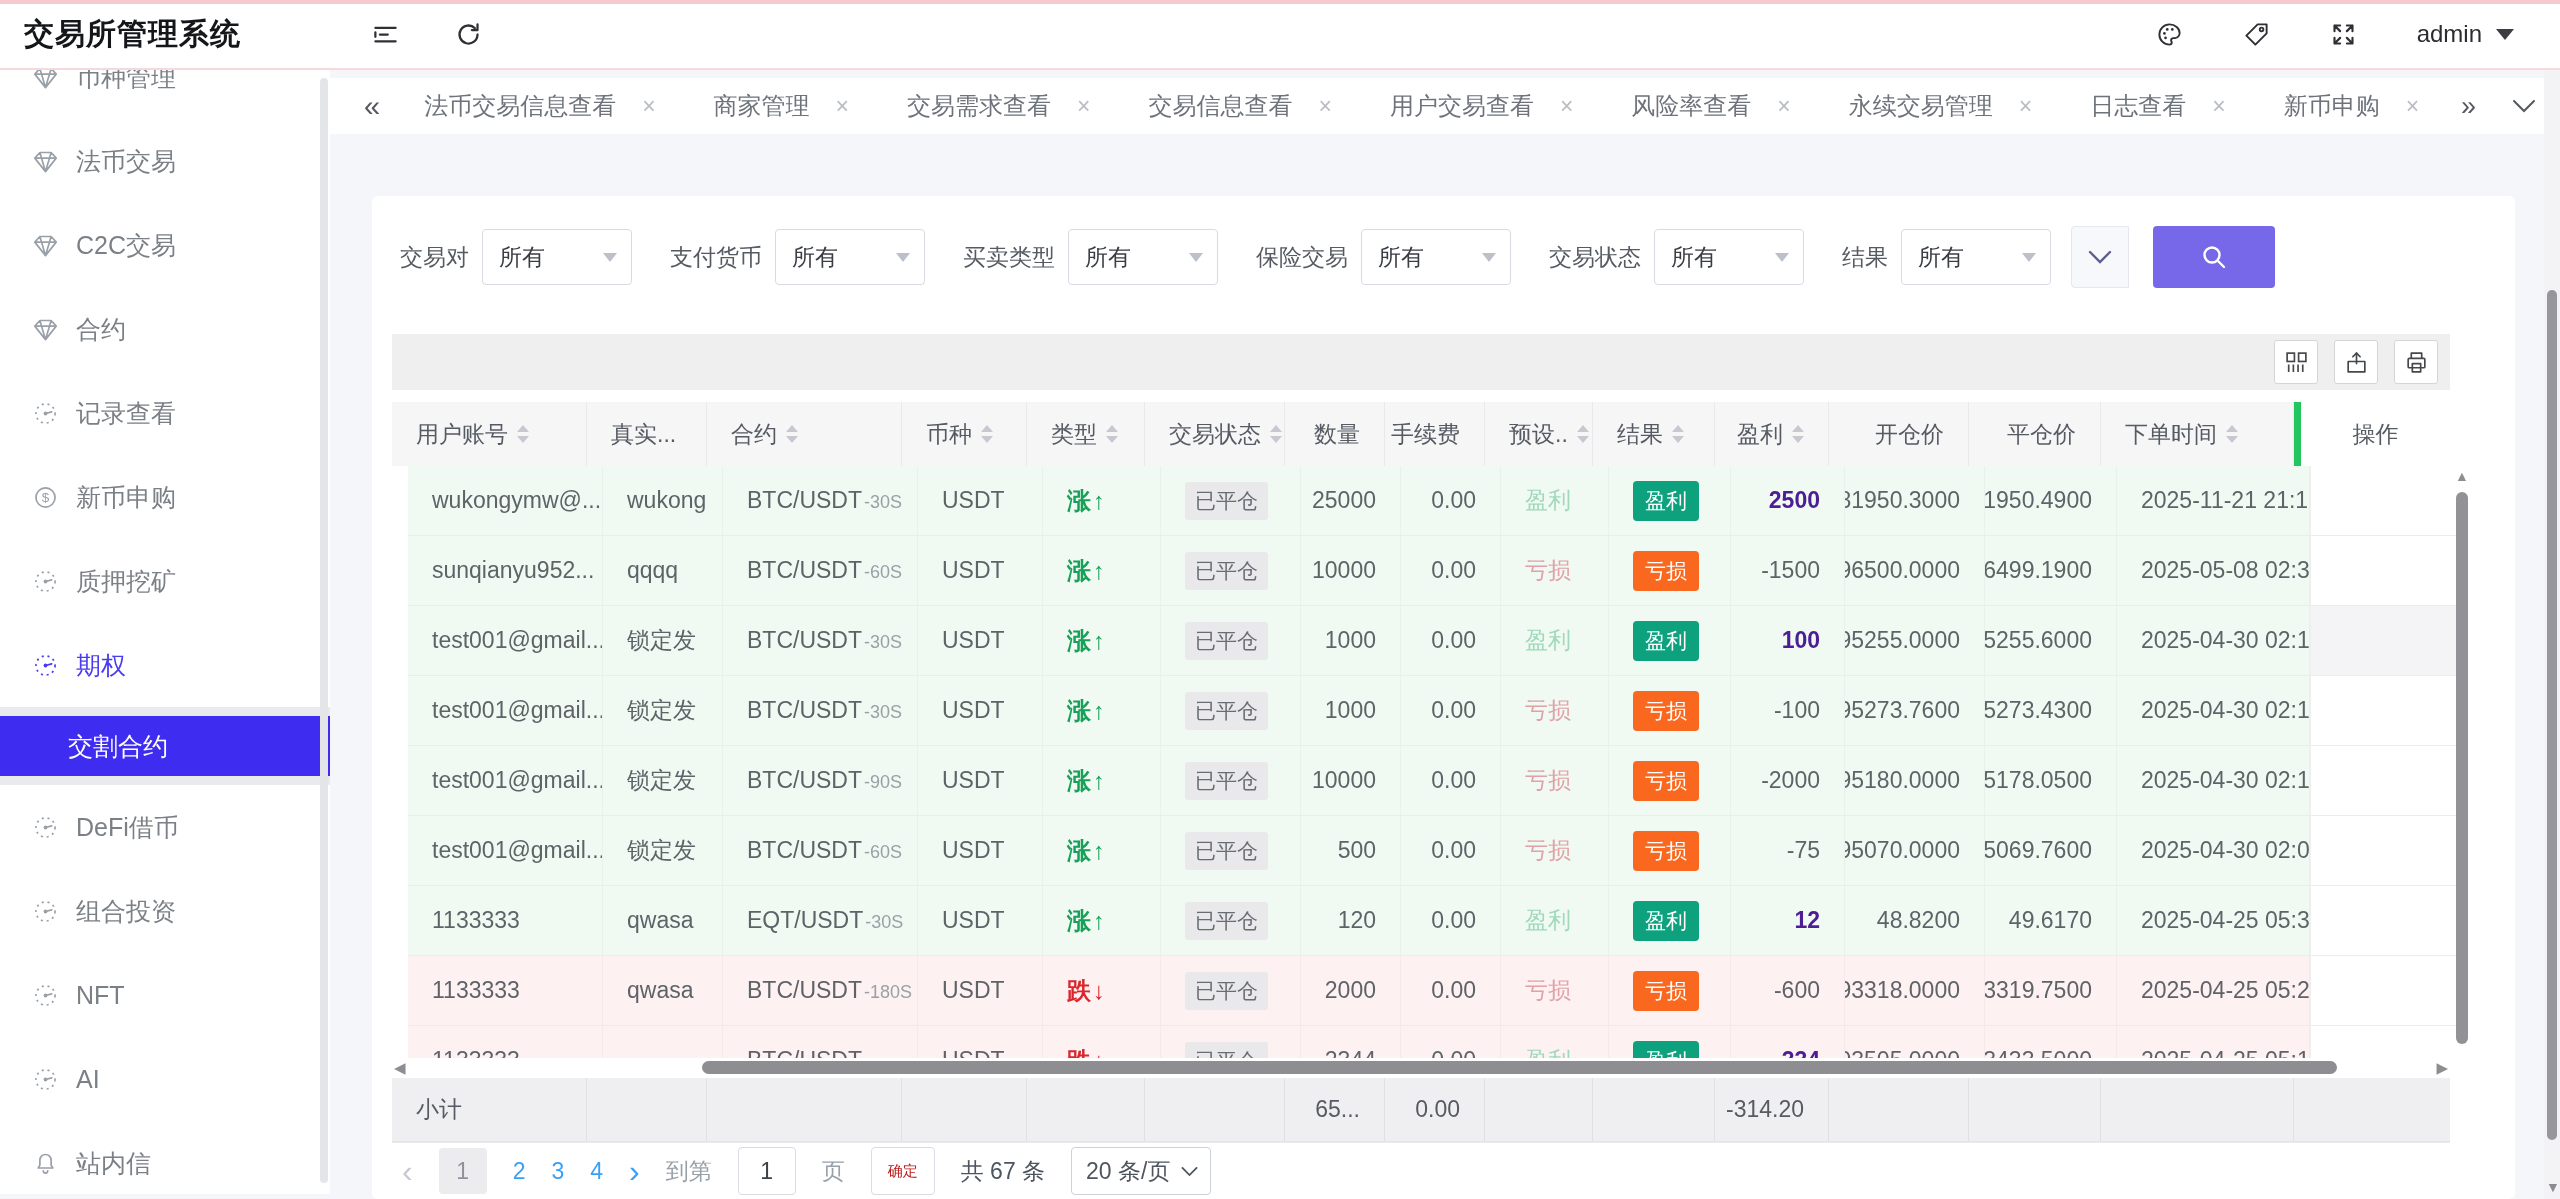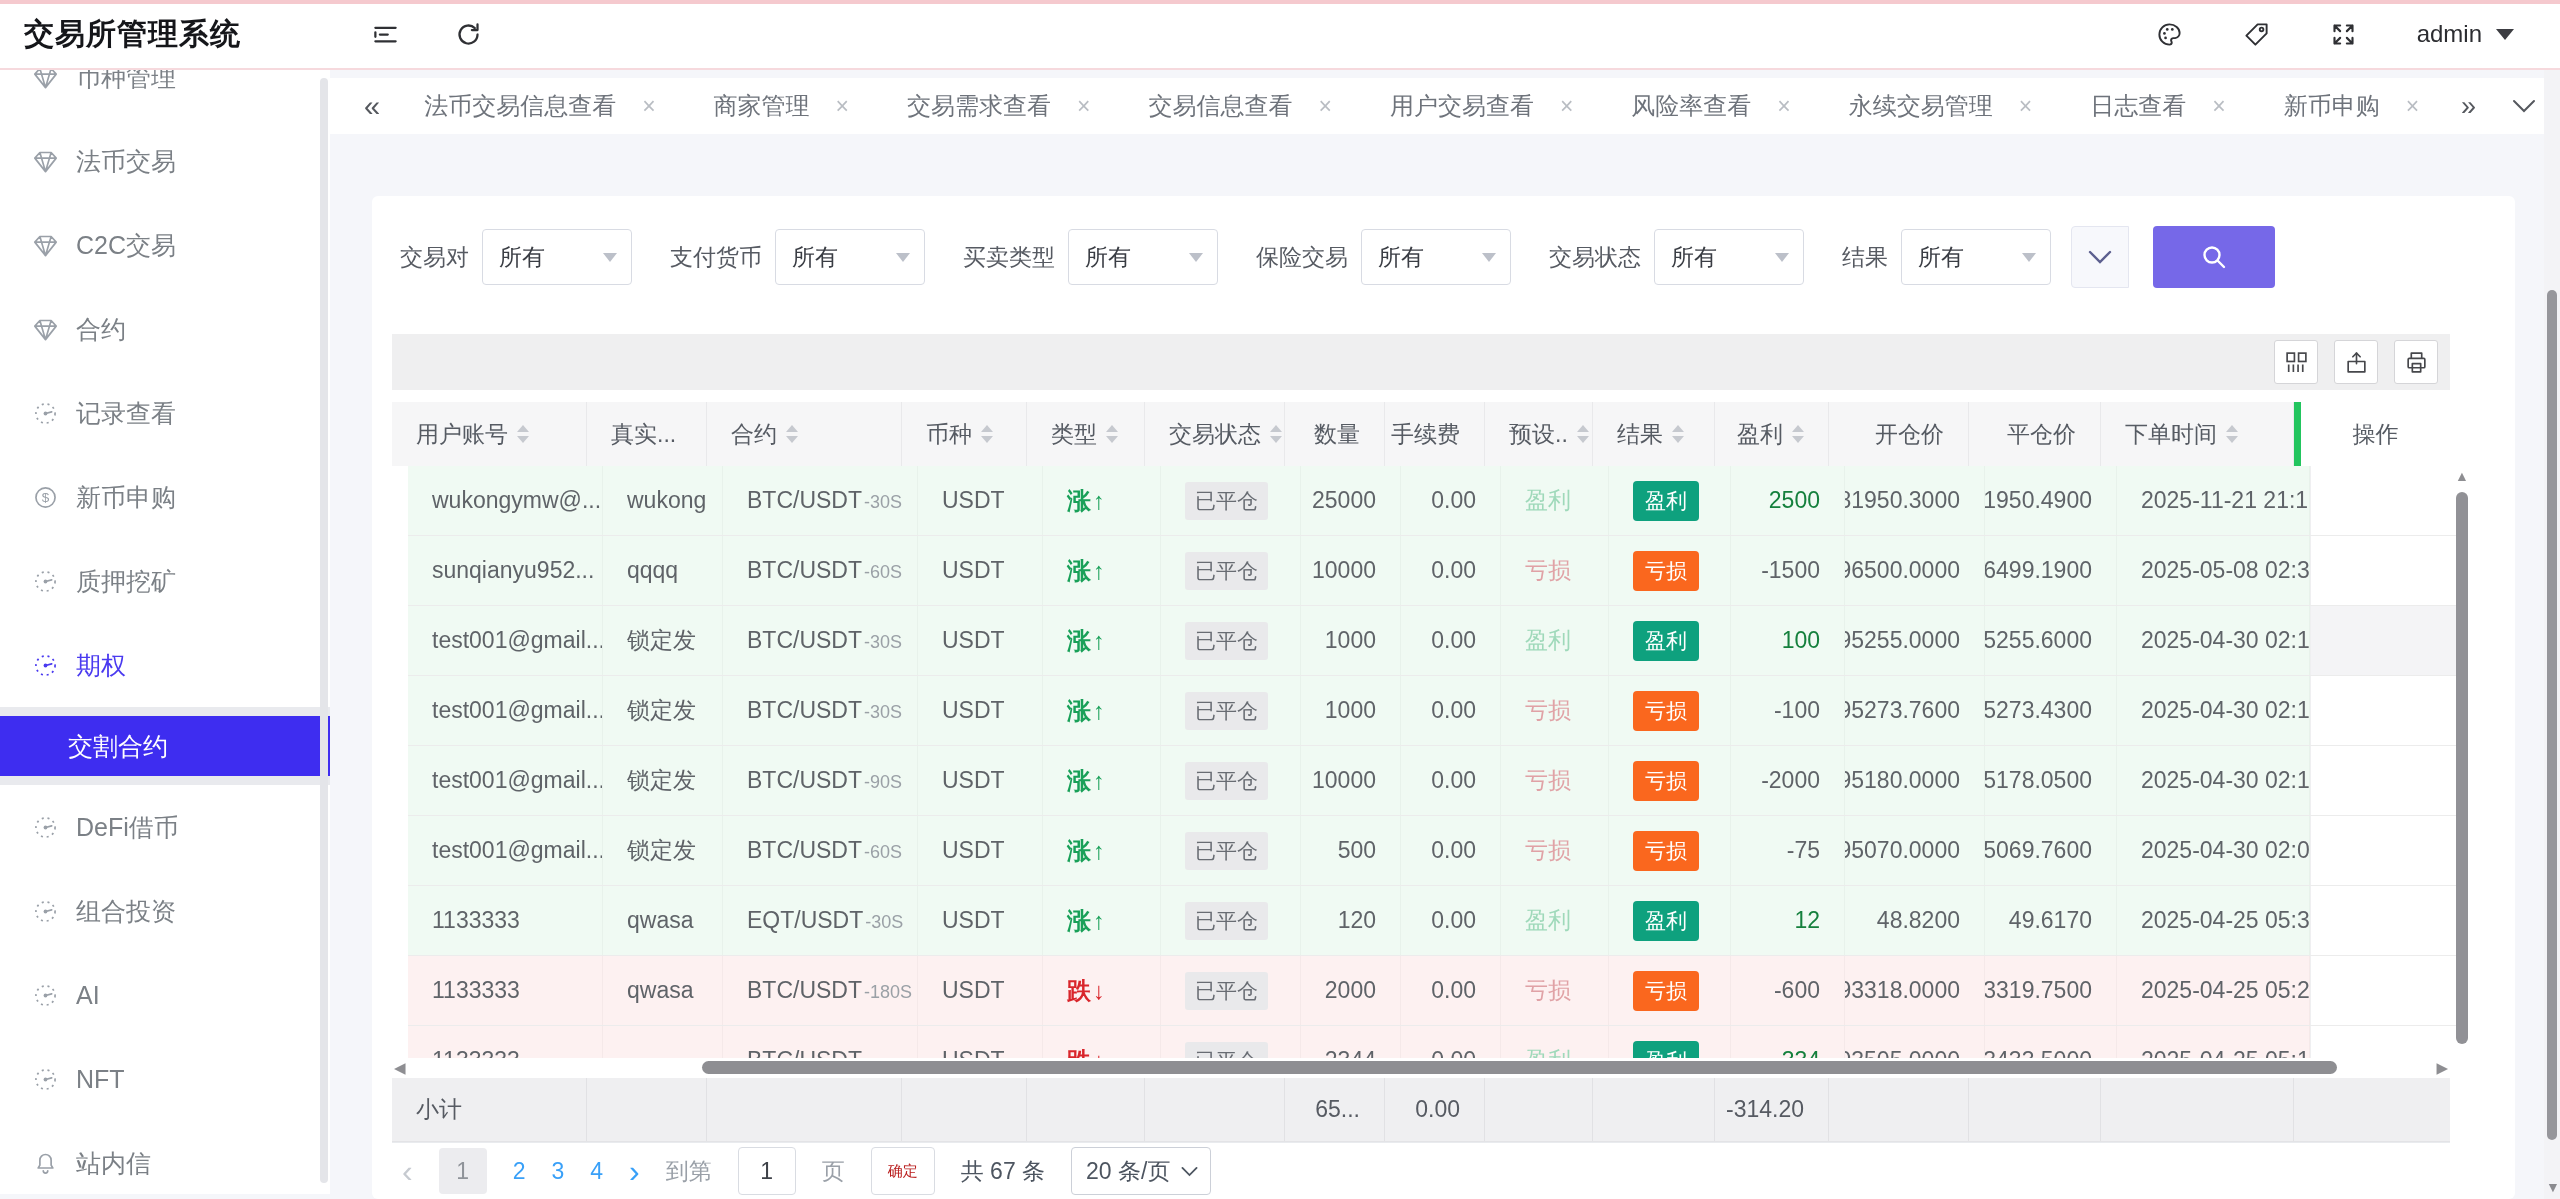--- a/index.html
+++ b/index.html
@@ -97,21 +97,21 @@
   .td.type{font-weight:bold;font-size:24px;}
   .td.type.up{color:#18a058;}
   .td.type.down{color:#d9252b;}
   .td.type .arr{font-weight:normal;margin-left:2px;}
   .status-badge{background:#e9e9eb;color:#686c73;font-size:21px;padding:5px 10px;border-radius:3px;}
   .td.preset.win{color:#9fd9ba;}
   .td.preset.loss{color:#e0a2a6;}
   .result-badge{color:#fff;font-size:21px;padding:6px 12px;border-radius:4px;}
   .result-badge.win{background:#0ea17e;}
   .result-badge.loss{background:#fa671e;}
-  .td.profit.pos{color:#15803d;font-weight:normal;}
+  .td.profit.pos{color:#4c1d95;font-weight:bold;}
   .td.action{background:#fff;border-left:1px solid #efeff1;border-right:none;}
   .td.action.hover{background:#f4f4f6;}
 
   
   .hscroll{position:absolute;left:20px;top:862px;width:2058px;height:20px;background:#fff;}
   .hs-arrow{position:absolute;top:1px;font-size:15px;color:#8e8e92;cursor:pointer;}
   .hs-arrow.l{left:2px;}
   .hs-arrow.r{right:2px;}
   .hs-thumb{position:absolute;left:310px;top:3px;width:1635px;height:13px;background:#8e8e92;border-radius:7px;cursor:pointer;}
 
@@ -277,29 +277,29 @@
             <path d="M12 12l5.5-1.5" stroke-linecap="round"></path>
           </svg>
         <span>组合投资</span>
       </div>
       <div class="mitem">
         <svg viewBox="0 0 24 24" fill="none" stroke="currentColor" stroke-width="1.5">
             <circle cx="12" cy="12" r="8.5" stroke-dasharray="1.8 3.4"></circle>
             <circle cx="12" cy="12" r="1.7" fill="currentColor" stroke="none"></circle>
             <path d="M12 12l5.5-1.5" stroke-linecap="round"></path>
           </svg>
-        <span>AI</span>
+        <span>NFT</span>
       </div>
       <div class="mitem">
         <svg viewBox="0 0 24 24" fill="none" stroke="currentColor" stroke-width="1.5">
             <circle cx="12" cy="12" r="8.5" stroke-dasharray="1.8 3.4"></circle>
             <circle cx="12" cy="12" r="1.7" fill="currentColor" stroke="none"></circle>
             <path d="M12 12l5.5-1.5" stroke-linecap="round"></path>
           </svg>
-        <span>NFT</span>
+        <span>AI</span>
       </div>
       <div class="mitem">
         <svg viewBox="0 0 24 24" fill="none" stroke="currentColor" stroke-width="1.5" stroke-linejoin="round">
             <path d="M12 4a5 5 0 0 0-5 5v4.5L5.5 16h13L17 13.5V9a5 5 0 0 0-5-5z"></path>
             <path d="M10 18.5a2 2 0 0 0 4 0" stroke-linecap="round"></path>
           </svg>
         <span>站内信</span>
       </div>
     </div>
     <div class="side-scroll"></div>

